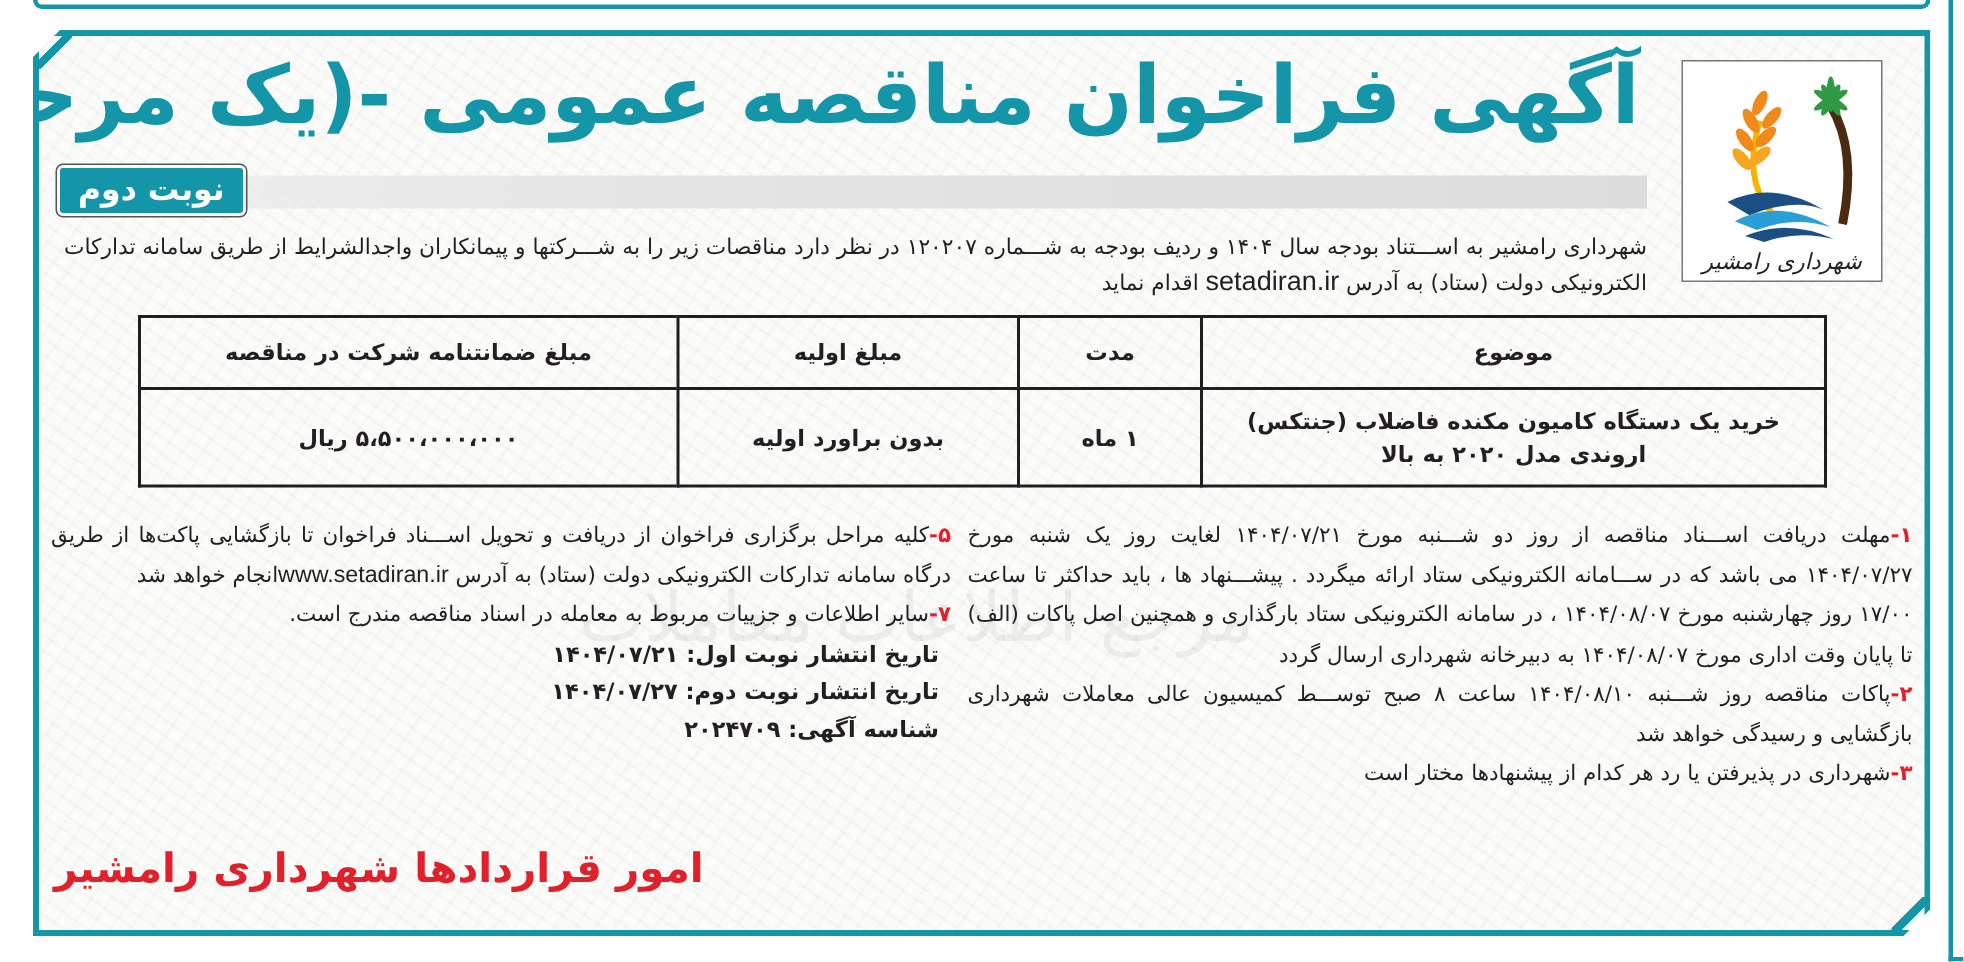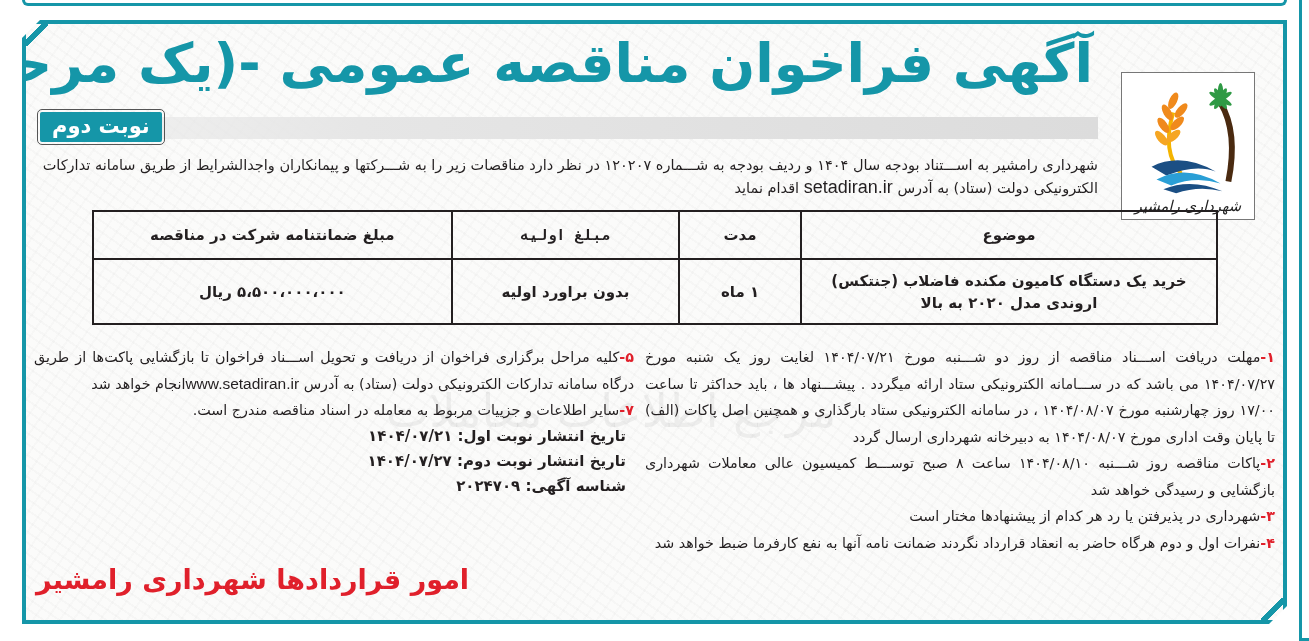--- a/index.html
+++ b/index.html
@@ -28,21 +28,21 @@
       background: linear-gradient(135deg, transparent 40%, #1596a8 40%, #1596a8 55%, transparent 55%); }
 
     
     .watermark { position: absolute; left: 290px; top: 215px; font-family: "Liberation Sans", sans-serif;
       font-weight: 700; font-size: 150px; color: rgba(120,120,120,0.13); letter-spacing: 6px; pointer-events: none; }
     .watermark-sub { position: absolute; left: 360px; top: 360px; font-size: 46px; color: rgba(120,120,120,0.10);
       direction: rtl; pointer-events: none; }
 
     
     .logo { position: absolute; right: 28px; top: 16px; width: 134px; height: 148px;
-      border: 1px solid #777; background: #fff; margin-top: 32px; }
+      border: 1px solid #777; background: #fff; }
     .logo svg { width: 100%; height: 100%; }
 
     
     .title { position: absolute; right: 190px; top: 8px; direction: rtl; white-space: nowrap;
       font-weight: 900; font-size: 54px; color: #1596a8; letter-spacing: -1px; }
     .title-bar { position: absolute; left: 18px; right: 185px; top: 93px; height: 22px;
       background: linear-gradient(to left, #dcdcdc, #e6e6e6 70%, rgba(230,230,230,0.4)); }
     .round-badge { position: absolute; left: 14px; top: 88px; padding: 2px 12px 4px;
       background: #1596a8; color: #fff; font-weight: 700; font-size: 21px; direction: rtl;
       border-radius: 2px; outline: 1px solid #555; outline-offset: 2px; }
@@ -51,21 +51,21 @@
     .intro { position: absolute; right: 185px; left: 12px; top: 130px; direction: rtl; text-align: right;
       font-size: 14.5px; line-height: 22px; }
     .intro .url { font-family: "Liberation Sans", sans-serif; font-weight: 400; font-size: 18px; }
 
     
     table.tender { position: absolute; left: 66px; width: 1126px; top: 186px; border-collapse: collapse;
       direction: rtl; font-size: 15px; }
     table.tender th, table.tender td { border: 2px solid #231f20; text-align: center; font-weight: 700; }
     table.tender th { height: 48px; }
     table.tender td { height: 65px; line-height: 22px; }
-    .col-subject { width: 406px; } .col-duration { width: 119px; } .col-amount { width: 222px; font-family: Liberation Mono, monospace; } .col-guarantee { width: 350px; }
+    .col-subject { width: 406px; } .col-duration { width: 119px; } .col-amount { width: 222px; } .col-guarantee { width: 350px; }
 
     
     .clauses { position: absolute; top: 320px; direction: rtl; text-align: justify;
       font-size: 14.3px; line-height: 26.5px; }
     .clauses.right { right: 8px; width: 630px; }
     .clauses.left { left: 8px; width: 600px; }
     .clause .num { color: #e0202b; font-weight: 700; }
     .clause .inline-url { font-family: "Liberation Sans", sans-serif; font-size: 15.5px; }
     .meta { font-weight: 700; font-size: 15px; line-height: 25px; padding-right: 8px; }
 
@@ -147,23 +147,20 @@
   <div class="clauses right">
     <div class="clause">
       <span class="num">۱</span><span class="num">-</span><span>مهلت دریافت اســـناد مناقصه از روز دو شـــنبه مورخ ۱۴۰۴/۰۷/۲۱ لغایت روز یک شنبه مورخ ۱۴۰۴/۰۷/۲۷ می باشد که در ســـامانه الکترونیکی ستاد ارائه میگردد . پیشـــنهاد ها ، باید حداکثر تا ساعت ۱۷/۰۰ روز چهارشنبه مورخ ۱۴۰۴/۰۸/۰۷ ، در سامانه الکترونیکی ستاد بارگذاری و همچنین اصل پاکات (الف) تا پایان وقت اداری مورخ ۱۴۰۴/۰۸/۰۷ به دبیرخانه شهرداری ارسال گردد</span>
     </div>
     <div class="clause">
       <span class="num">۲</span><span class="num">-</span><span>پاکات مناقصه روز شـــنبه ۱۴۰۴/۰۸/۱۰ ساعت ۸ صبح توســـط کمیسیون عالی معاملات شهرداری بازگشایی و رسیدگی خواهد شد</span>
     </div>
     <div class="clause">
       <span class="num">۳</span><span class="num">-</span><span>شهرداری در پذیرفتن یا رد هر کدام از پیشنهادها مختار است</span>
     </div>
-    <div class="clause">
-      <span class="num">۴</span><span class="num">-</span><span>نفرات اول و دوم هرگاه حاضر به انعقاد قرارداد نگردند ضمانت نامه آنها به نفع کارفرما ضبط خواهد شد</span>
-    </div>
   </div>
 
   <div class="clauses left">
     <div class="clause">
       <span class="num">۵</span><span class="num">-</span><span>کلیه مراحل برگزاری فراخوان از دریافت و تحویل اســـناد فراخوان تا بازگشایی پاکت‌ها از طریق درگاه سامانه تدارکات الکترونیکی دولت (ستاد) به آدرس</span>
       <span class="inline-url">www.setadiran.ir</span><span>انجام خواهد شد</span>
     </div>
     <div class="clause">
       <span class="num">۷</span><span class="num">-</span><span>سایر اطلاعات و جزییات مربوط به معامله در اسناد مناقصه مندرج است.</span>
     </div>

